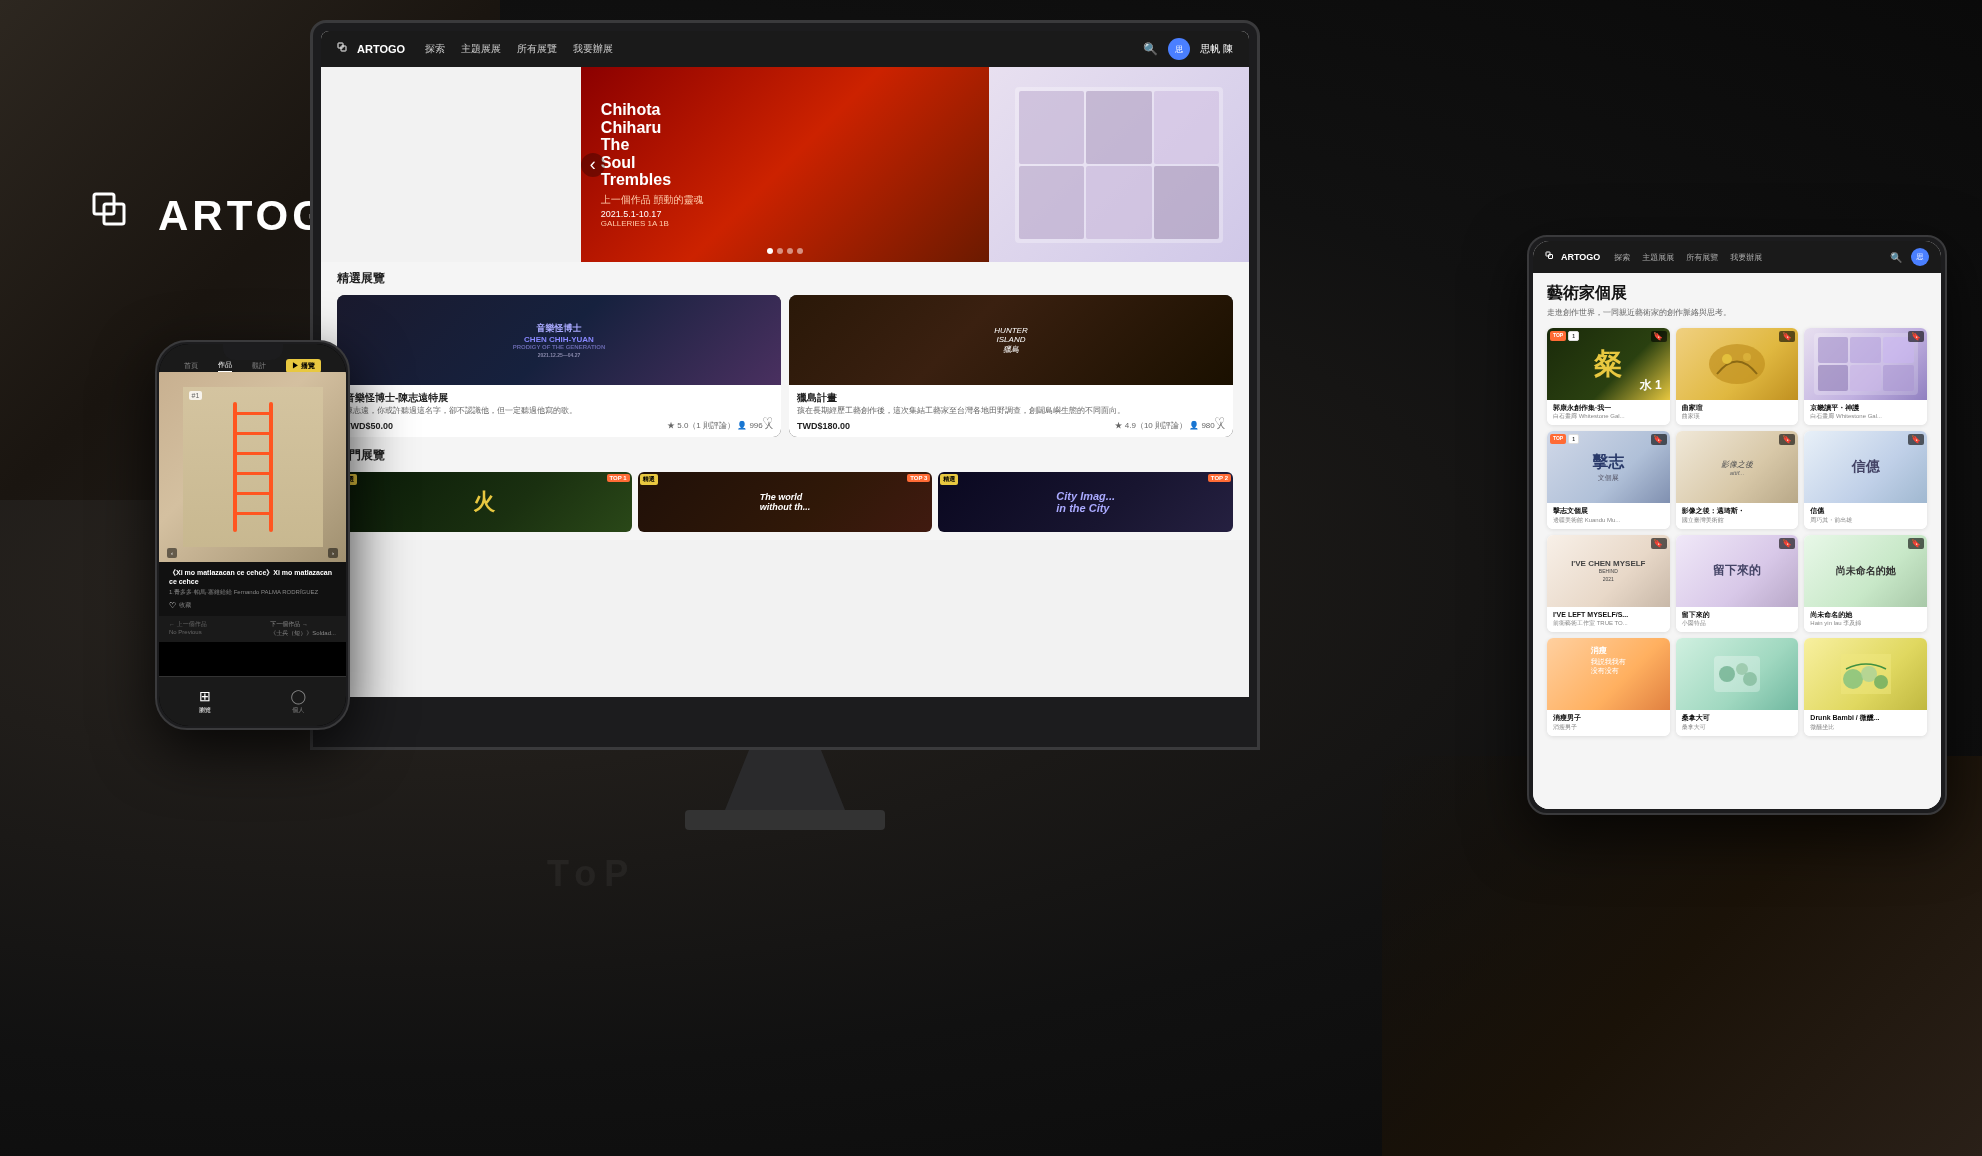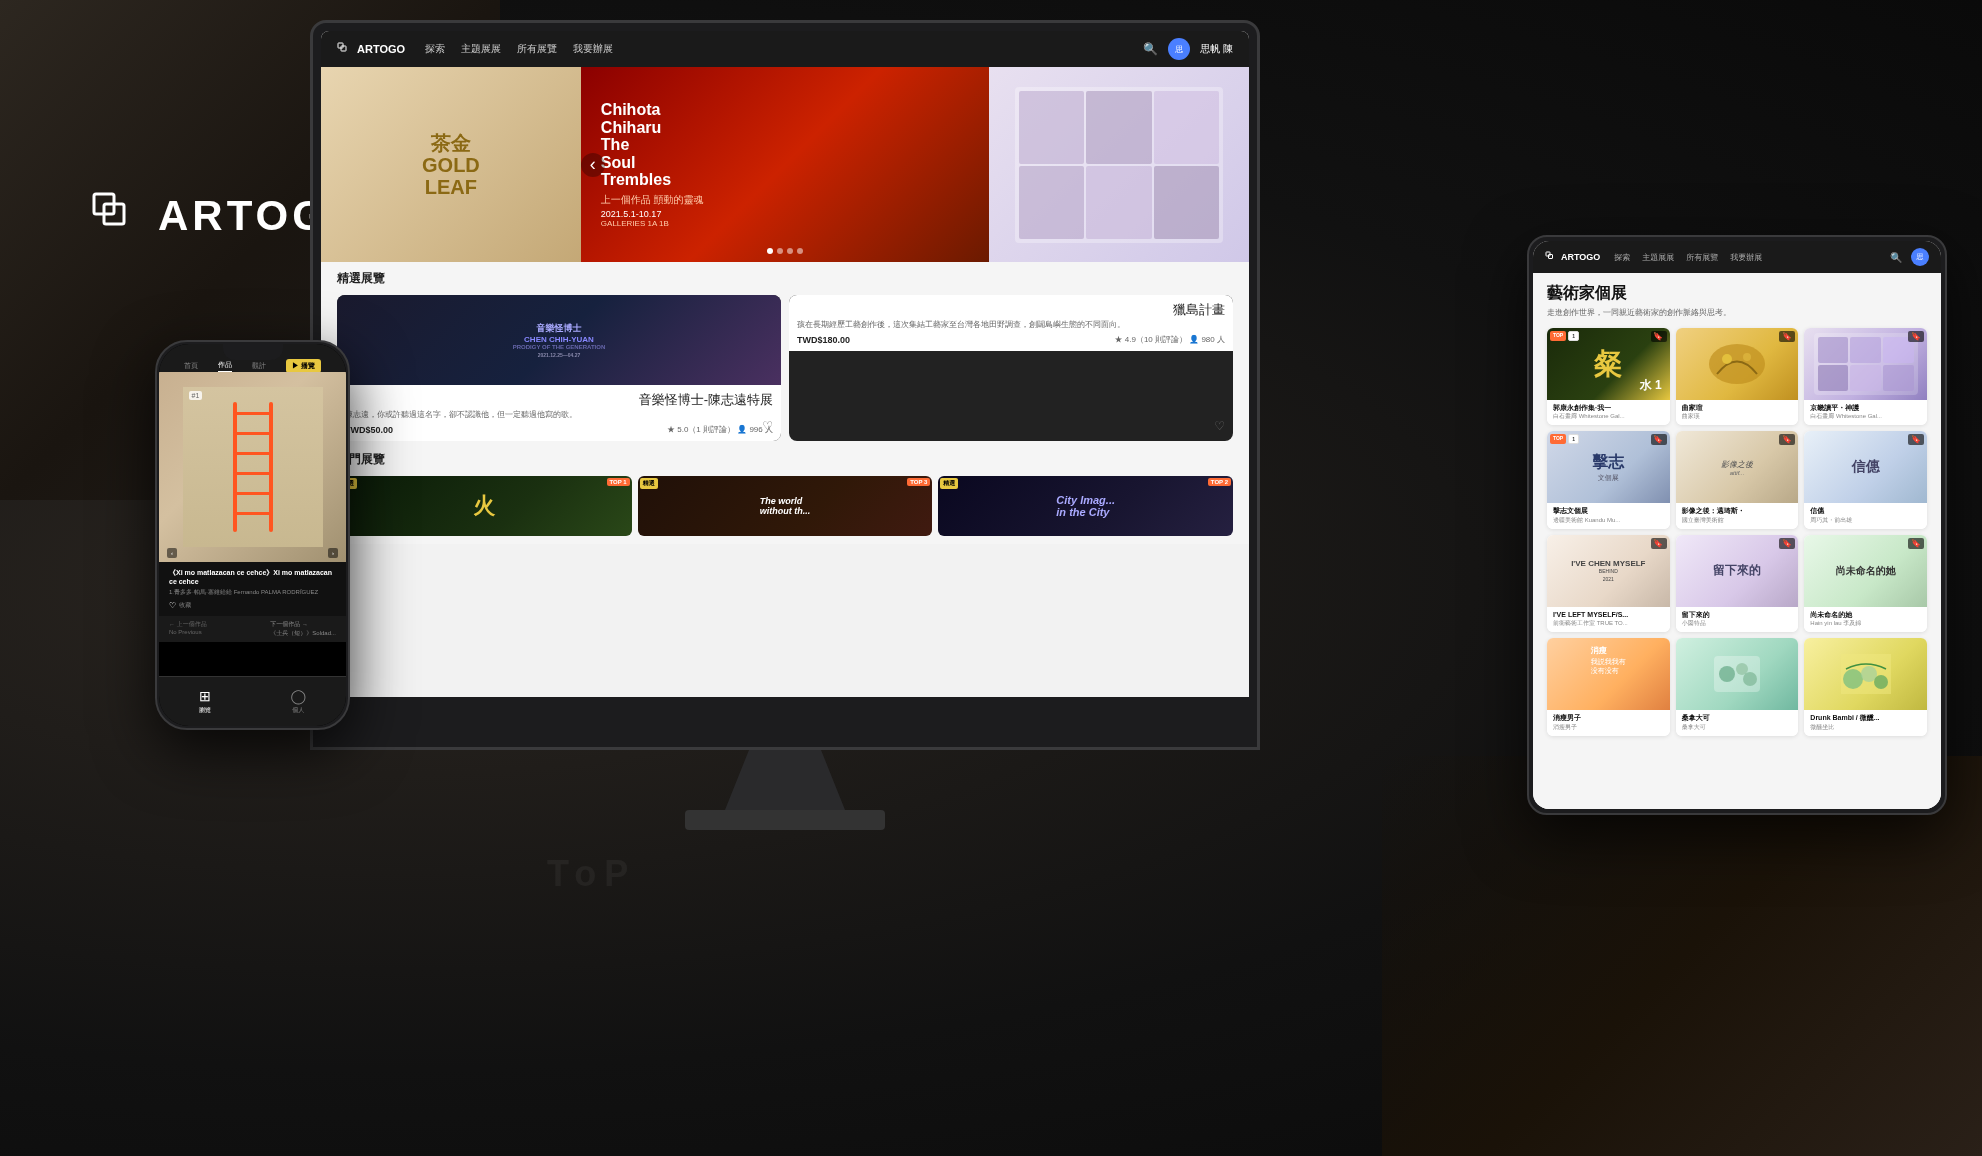--- a/index.html
+++ b/index.html
@@ -269,24 +269,23 @@
       justify-content: center;
       color: #fff;
       font-size: 10px;
       font-weight: 700;
     }
     .mon-exhibit-info {
       padding: 6px 8px;
       background: #fff;
     }
     .mon-exhibit-name {
-      font-size: 13px;
-      font-weight: 400;
+      font-size: 10px;
+      font-weight: 700;
       color: #222;
-      text-align: right;
     }
     .mon-exhibit-venue {
       font-size: 8px;
       color: #666;
     }
     .mon-exhibit-meta {
       display: flex;
       justify-content: space-between;
       align-items: center;
       margin-top: 4px;
@@ -782,23 +781,20 @@
             <span>思</span>
           </div>
           <span class="mon-username">思帆 陳</span>
         </div>
       </div>
 
       <div class="mon-scroll-area">
 
         <div class="mon-hero">
           <div class="mon-hero-slide">
-            <div class="hero-slide-left">
-              <div class="gold-leaf-text">茶金<br>GOLD<br>LEAF</div>
-            </div>
             <div class="hero-slide-center">
               <div class="hero-title-main">Chihota<br>Chiharu<br>The<br>Soul<br>Trembles</div>
               <div class="hero-subtitle">上一個作品 顫動的靈魂</div>
               <div class="hero-date">2021.5.1-10.17</div>
               <div style="font-size:8px;color:#ffccaa;text-align:right;">GALLERIES 1A 1B</div>
             </div>
             <div class="hero-slide-right">
               <div style="height:100%;background:linear-gradient(135deg,#e8e0f0,#d0c8e8);display:flex;align-items:center;justify-content:center;">
                 <div style="width:80%;height:80%;background:rgba(255,255,255,0.3);border-radius:4px;display:grid;grid-template-columns:repeat(3,1fr);gap:2px;padding:4px;">
                   <div style="background:rgba(180,160,200,0.5);border-radius:2px;"></div>
@@ -838,20 +834,23 @@
                 <div class="mon-exhibit-name">音樂怪博士-陳志遠特展</div>
                 <div class="mon-exhibit-venue">陳志遠，你或許聽過這名字，卻不認識他，但一定聽過他寫的歌。</div>
                 <div class="mon-exhibit-meta">
                   <span class="mon-exhibit-price">TWD$50.00</span>
                   <span class="mon-exhibit-rating">★ 5.0（1 則評論） 👤 996 人</span>
                 </div>
               </div>
             </div>
 
             <div class="mon-exhibit-card">
+              <div class="hunter-img">
+                <div class="hunter-text">HUNTER<br>ISLAND<br>獵島</div>
+              </div>
               <div class="exhibit-heart">♡</div>
               <div class="mon-exhibit-info">
                 <div class="mon-exhibit-name">獵島計畫</div>
                 <div class="mon-exhibit-venue">孩在長期經歷工藝創作後，這次集結工藝家至台灣各地田野調查，創闢島嶼生態的不同面向。</div>
                 <div class="mon-exhibit-meta">
                   <span class="mon-exhibit-price">TWD$180.00</span>
                   <span class="mon-exhibit-rating">★ 4.9（10 則評論） 👤 980 人</span>
                 </div>
               </div>
             </div>

